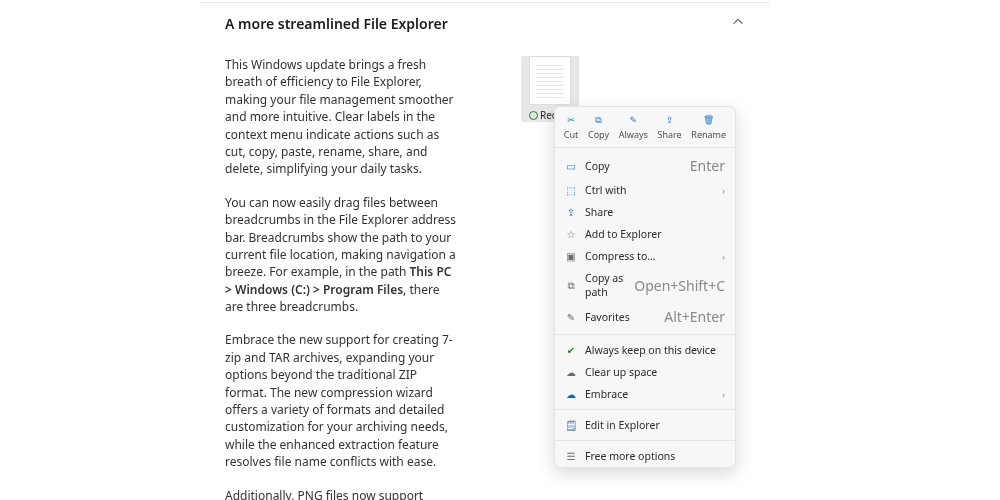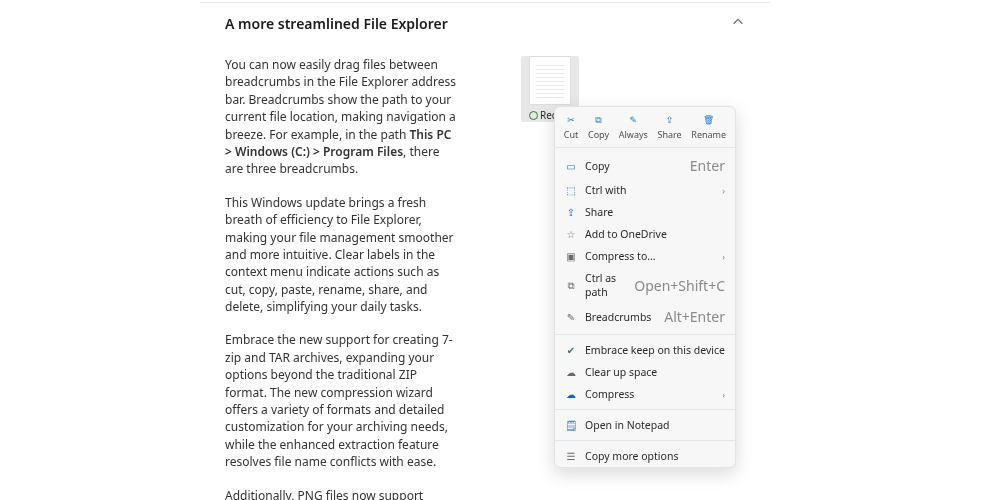--- a/index.html
+++ b/index.html
@@ -43,22 +43,22 @@
   <div class="hdr">
     <h2>A more streamlined File Explorer</h2>
     <span class="chev">
       <svg viewBox="0 0 16 16" width="14" height="14">
           <path d="M3 10l5-5 5 5" fill="none" stroke="currentColor" stroke-width="1.3"></path>
         </svg>
     </span>
   </div>
 
   <div class="body">
+    <p>This Windows update brings a fresh breath of efficiency to File Explorer, making your file management smoother and more intuitive. Clear labels in the context menu indicate actions such as cut, copy, paste, rename, share, and delete, simplifying your daily tasks.</p>
     <p><span>You can now easily drag files between breadcrumbs in the File Explorer address bar. Breadcrumbs show the path to your current file location, making navigation a breeze. For example, in the path </span><b>This PC &gt; Windows (C:) &gt; Program Files</b><span>, there are three breadcrumbs.</span></p>
-    <p>This Windows update brings a fresh breath of efficiency to File Explorer, making your file management smoother and more intuitive. Clear labels in the context menu indicate actions such as cut, copy, paste, rename, share, and delete, simplifying your daily tasks.</p>
     <p>Embrace the new support for creating 7-zip and TAR archives, expanding your options beyond the traditional ZIP format. The new compression wizard offers a variety of formats and detailed customization for your archiving needs, while the enhanced extraction feature resolves file name conflicts with ease.</p>
     <p>Additionally, PNG files now support metadata editing, allowing you to add information to your images.</p>
 
   </div>
 
   <div class="illus">
     <div class="thumb">
       <div class="doc"></div>
       <div class="cap">
         <span class="sync"></span>
@@ -100,59 +100,59 @@
           <span class="mi">⬚</span>
           <span class="lbl">Ctrl with</span>
           <span class="sub">›</span>
         </div>
       <div class="row">
           <span class="mi">⇪</span>
           <span class="lbl">Share</span>
         </div>
       <div class="row">
           <span class="mi neutral">☆</span>
-          <span class="lbl">Add to OneDrive</span>
+          <span class="lbl">Add to Explorer</span>
         </div>
       <div class="row">
           <span class="mi neutral">▣</span>
           <span class="lbl">Compress to...</span>
           <span class="sub">›</span>
         </div>
       <div class="row">
           <span class="mi neutral">⧉</span>
-          <span class="lbl">Ctrl as path</span>
+          <span class="lbl">Copy as path</span>
           <span class="acc">Open+Shift+C</span>
         </div>
       <div class="row">
           <span class="mi neutral">✎</span>
-          <span class="lbl">Breadcrumbs</span>
+          <span class="lbl">Favorites</span>
           <span class="acc">Alt+Enter</span>
         </div>
 
       <div class="sep"></div>
       <div class="row">
           <span class="mi green">✔</span>
-          <span class="lbl">Embrace keep on this device</span>
+          <span class="lbl">Always keep on this device</span>
         </div>
       <div class="row">
           <span class="mi neutral">☁</span>
           <span class="lbl">Clear up space</span>
         </div>
       <div class="row">
           <span class="mi blue">☁</span>
-          <span class="lbl">Compress</span>
+          <span class="lbl">Embrace</span>
           <span class="sub">›</span>
         </div>
 
       <div class="sep"></div>
       <div class="row">
           <span class="mi blue">🗒</span>
-          <span class="lbl">Open in Notepad</span>
+          <span class="lbl">Edit in Explorer</span>
         </div>
 
       <div class="sep"></div>
       <div class="row">
           <span class="mi neutral">☰</span>
-          <span class="lbl">Copy more options</span>
+          <span class="lbl">Free more options</span>
         </div>
     </div>
   </div>
 </div>
 
 </body></html>

